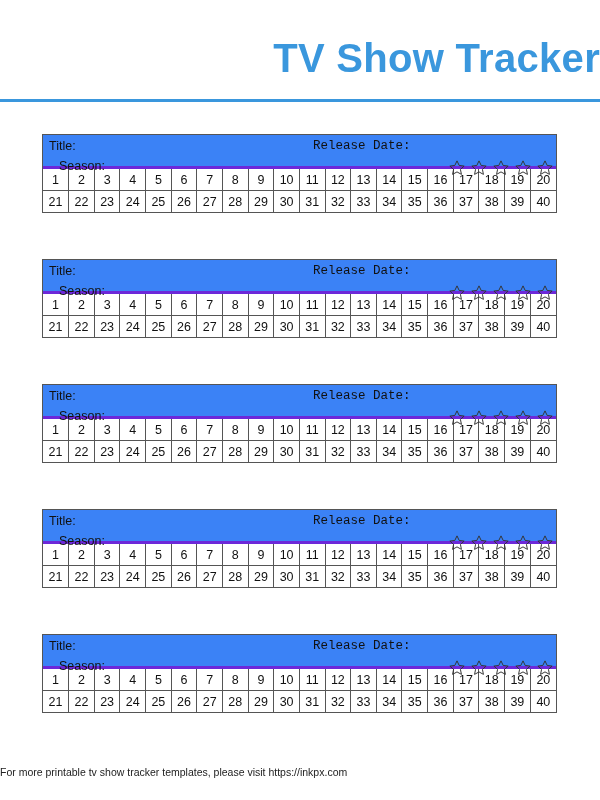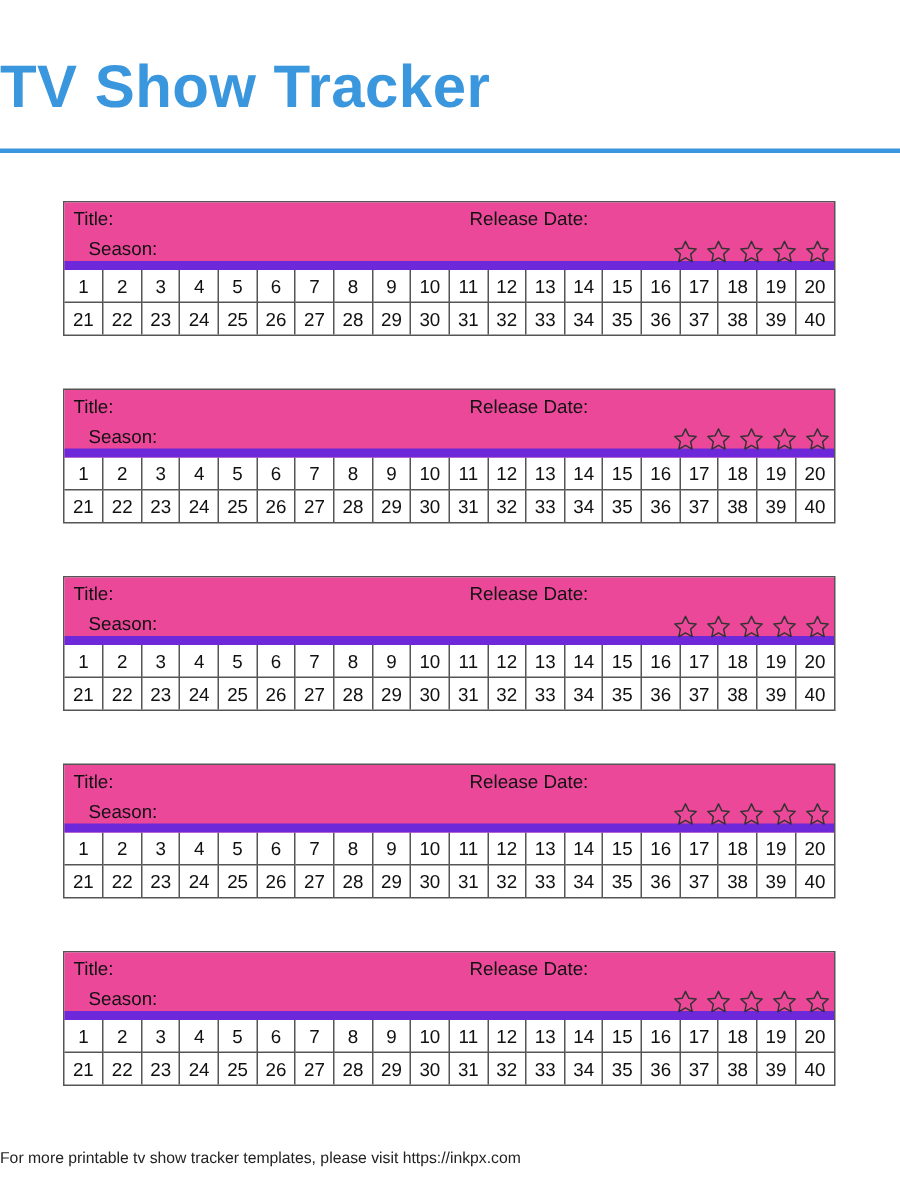--- a/index.html
+++ b/index.html
@@ -1,24 +1,24 @@
 <!DOCTYPE html>
 <html><head>
 <meta charset="utf-8">
 <style>
   html,body{margin:0;padding:0;background:#fff;}
   body{width:600px;height:800px;position:relative;overflow:hidden;font-family:"Liberation Sans",sans-serif;color:#111;}
-  .title{position:absolute;top:36px;left:0;width:600px;text-align:left;font-size:40px;font-weight:bold;color:#3a97dd;letter-spacing:0.3px;}
+  .title{position:absolute;top:36px;left:0;width:600px;text-align:right;font-size:40px;font-weight:bold;color:#3a97dd;letter-spacing:0.3px;}
   .rule{position:absolute;top:99px;left:0;width:600px;height:3px;background:#3a97dd;}
   .block{position:absolute;left:42px;width:515px;border:1px solid #555;box-sizing:border-box;}
-  .hdr{background:#ec4899;height:45px;position:relative;border-bottom:6px solid #6d28d9;box-sizing:border-box;}
+  .hdr{background:#3b82f6;height:34px;position:relative;border-bottom:3px solid #6d28d9;box-sizing:border-box;}
   .lbl{position:absolute;font-size:12.5px;color:#111;}
   .lbl.t{left:6px;top:4px;}
   .lbl.s{left:16px;top:24px;}
-  .lbl.r{left:270px;top:4px;}
+  .lbl.r{left:270px;top:4px;font-family:Liberation Mono, monospace;}
   .stars{position:absolute;right:2px;top:24px;display:flex;gap:4px;}
   .star{width:18px;height:18px;display:block;}
   table{border-collapse:collapse;width:100%;table-layout:fixed;}
   td{border:1px solid #555;height:21px;padding:0;text-align:center;font-size:12.5px;color:#111;}
   tr td:first-child{border-left:none;}
   tr td:last-child{border-right:none;}
   tr:last-child td{border-bottom:none;}
   tr:first-child td{border-top:none;}
   .footer{position:absolute;top:766px;left:0;width:600px;font-size:10.5px;color:#222;}
 </style>

